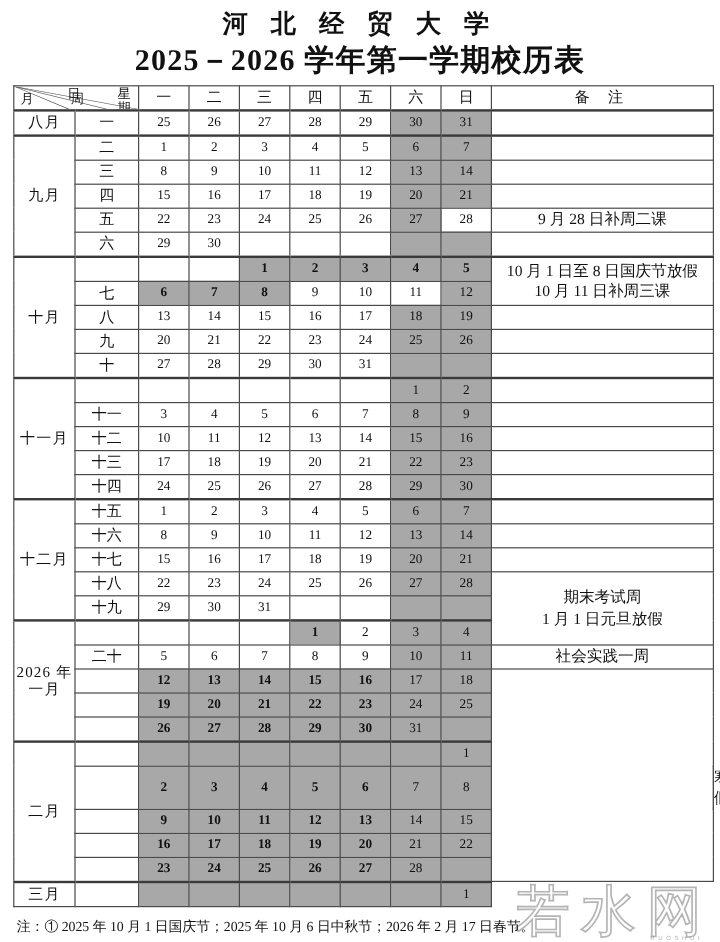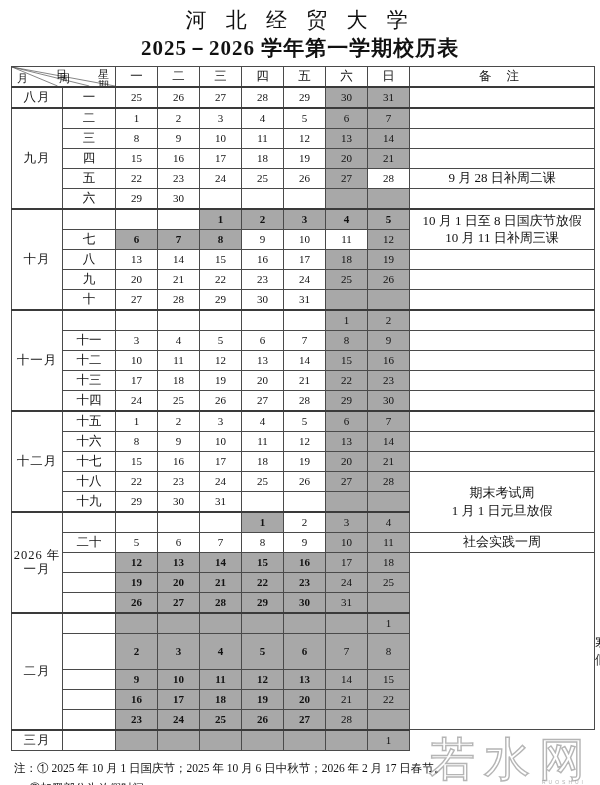--- a/index.html
+++ b/index.html
@@ -11,28 +11,28 @@
     overflow:hidden;
     position:relative;
   }
   .page{position:relative;width:600px;height:785px;}
 
   
   .title1{
     text-align:center;
     font-size:21px;
     letter-spacing:7px;
-    font-weight:400;
+    font-weight:700;
     padding-top:7px;
     line-height:1.25;
     font-family:"Liberation Serif","DejaVu Serif",serif;
   }
   .title2{
     text-align:center;
-    font-size:21px;
+    font-size:25px;
     font-weight:600;
     letter-spacing:1px;
     line-height:1.3;
     padding-top:2px;
     padding-bottom:3px;
   }
 
   
   .cal-wrap{padding:0 11px;}
   table.cal{

